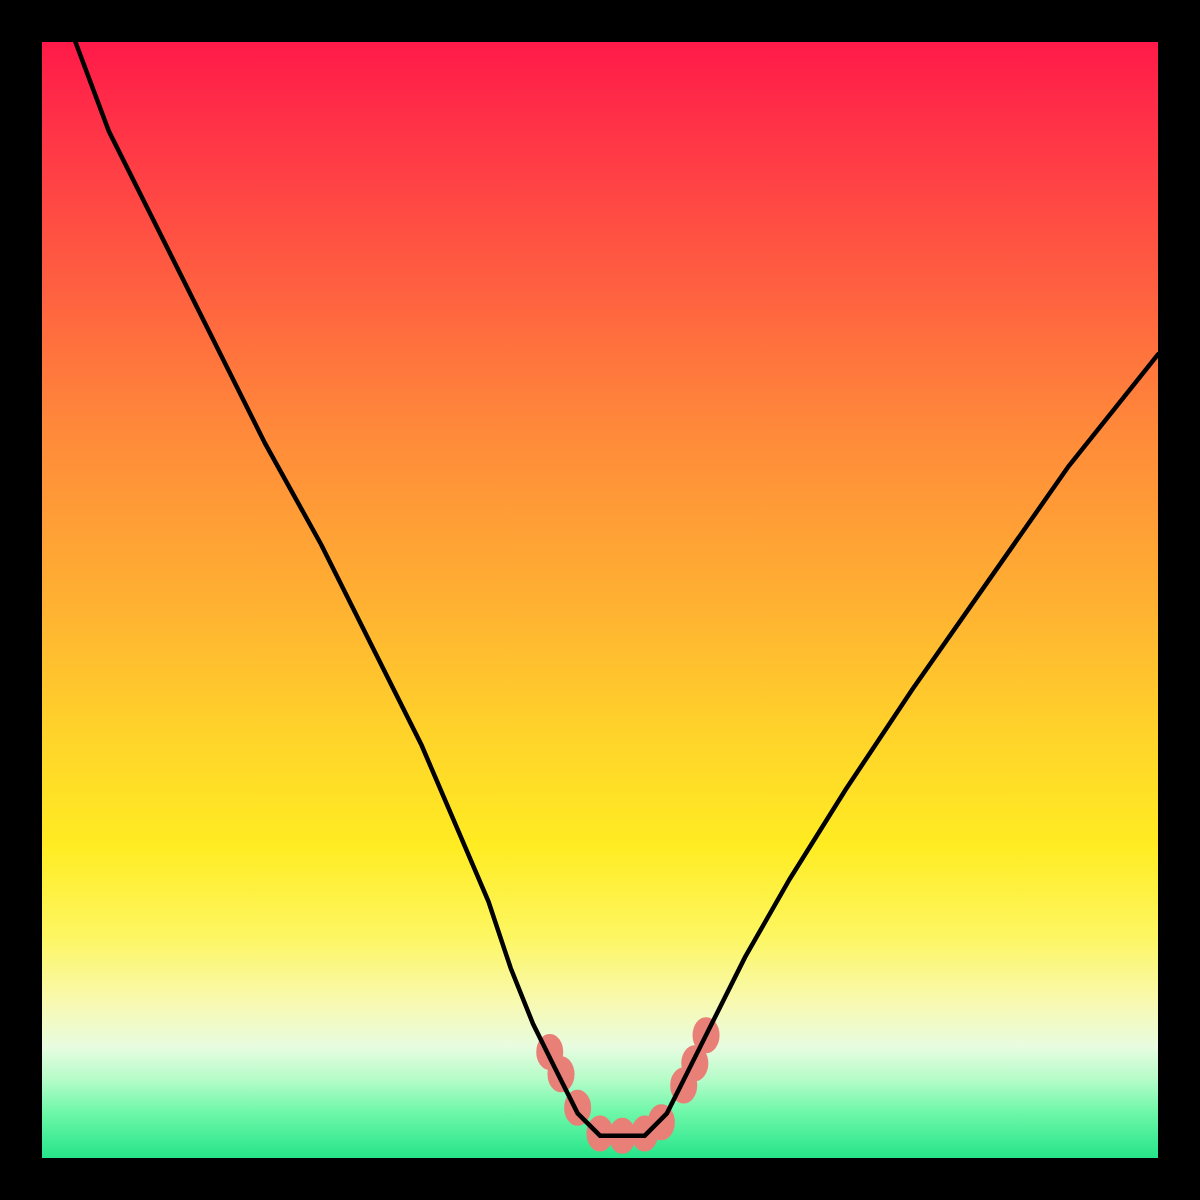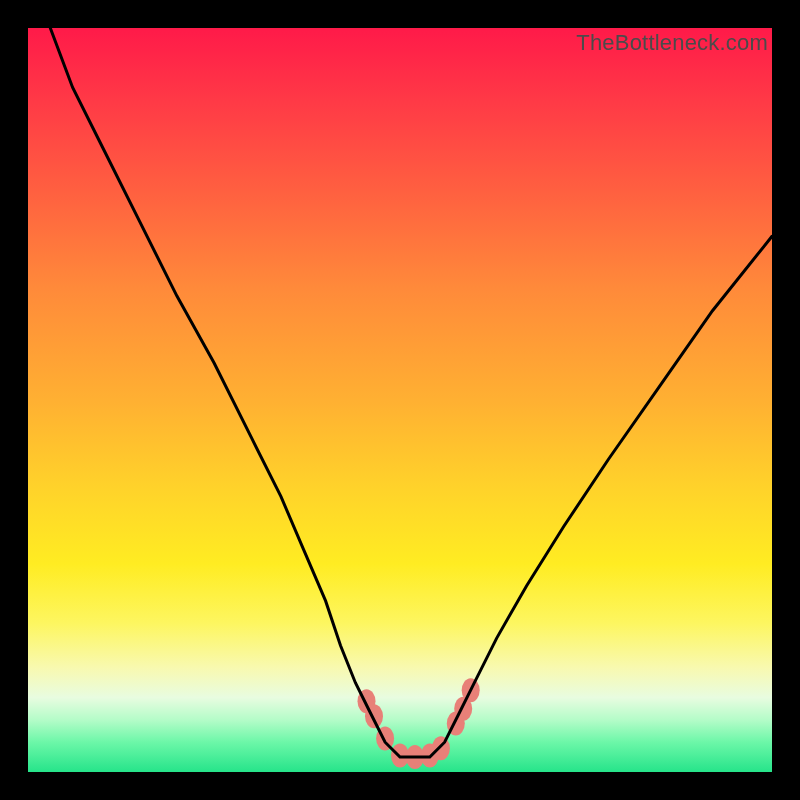--- a/index.html
+++ b/index.html
@@ -76,14 +76,13 @@
           <ellipse cx="386.9" cy="729.1" rx="9" ry="12" fill="#e88078"></ellipse>
           <ellipse cx="401.8" cy="727.6" rx="9" ry="12" fill="#e88078"></ellipse>
           <ellipse cx="412.9" cy="720.2" rx="9" ry="12" fill="#e88078"></ellipse>
           <ellipse cx="427.8" cy="695.6" rx="9" ry="12" fill="#e88078"></ellipse>
           <ellipse cx="435.2" cy="680.8" rx="9" ry="12" fill="#e88078"></ellipse>
           <ellipse cx="442.7" cy="662.2" rx="9" ry="12" fill="#e88078"></ellipse>
         </g>
       <path id="curve-path" fill="none" stroke="#000" stroke-width="3" stroke-linecap="round" d="M22.3 0.0 L44.6 59.5 L74.4 119.0 L111.6 193.4 L148.8 267.8 L186.0 334.8 L223.2 409.2 L253.0 468.7 L275.3 520.8 L297.6 572.9 L312.5 617.5 L327.4 654.7 L342.2 684.5 L357.1 714.2 L372.0 729.1 L386.9 729.1 L401.8 729.1 L416.6 714.2 L431.5 684.5 L446.4 654.7 L468.7 610.1 L498.5 558.0 L535.7 498.5 L580.3 431.5 L632.4 357.1 L684.5 282.7 L744.0 208.3"></path>
     </svg>
   </div>
-  <div class="watermark">TheBottleneck.com</div>
 </div>
 
 </body></html>

